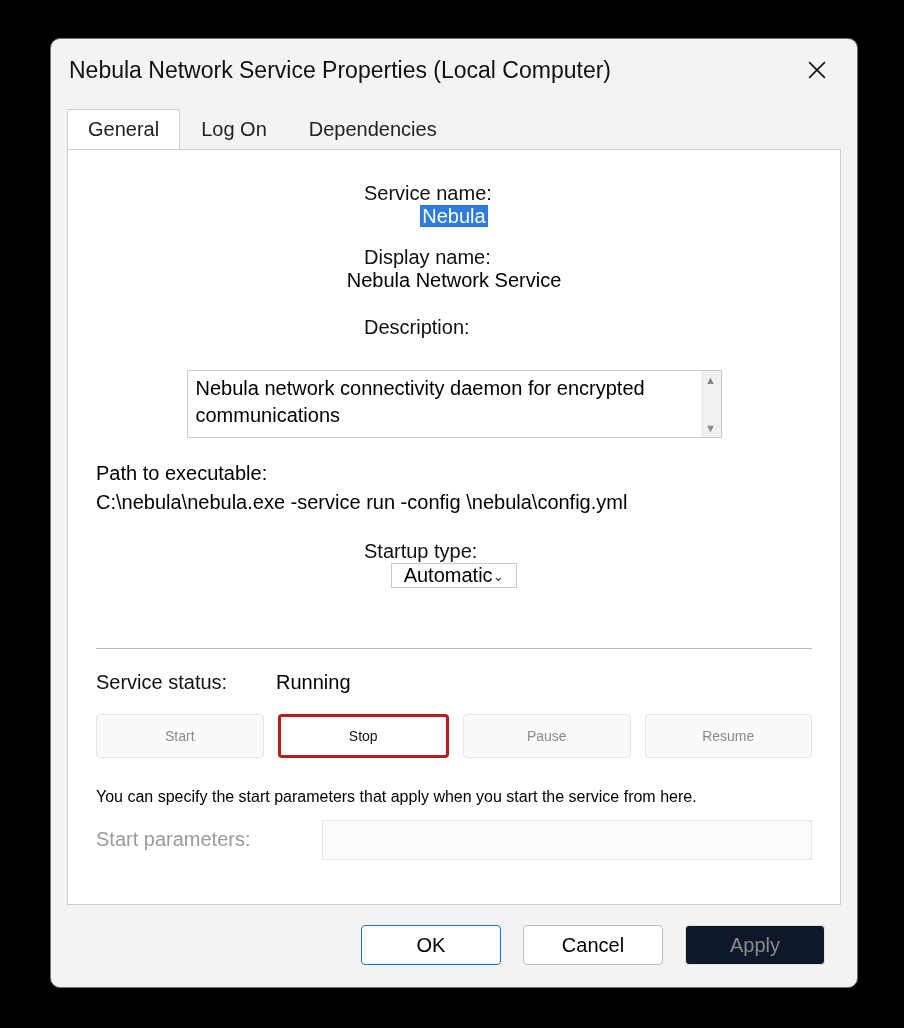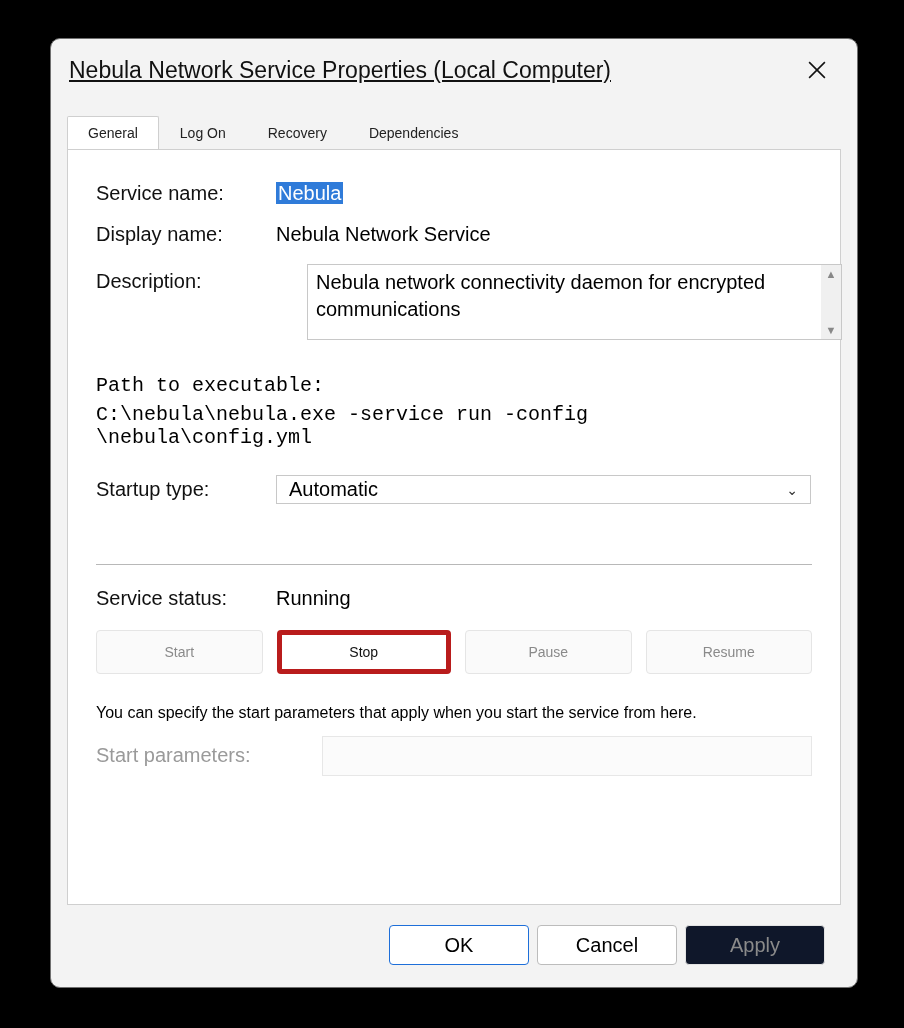--- a/index.html
+++ b/index.html
@@ -24,37 +24,36 @@
   .titlebar {
     display: flex;
     align-items: center;
     justify-content: space-between;
     padding: 10px 18px 4px 18px;
     height: 56px;
   }
   .titlebar-title {
     font-size: 23px;
     color: #111;
-    text-decoration: underline;
   }
   .close-btn {
     width: 44px; height: 44px;
     display:flex; align-items:center; justify-content:center;
     border-radius:4px;
   }
   .close-btn svg { width: 18px; height: 18px; stroke:#111; stroke-width:1.4; }
   .tabstrip {
     display:flex;
     align-items:flex-end;
     padding: 14px 16px 0 16px;
     height: 54px;
   }
   .tab {
     padding: 8px 20px 8px 20px;
-    font-size:14px;
+    font-size:20px;
     color:#222;
     background:#f3f3f3;
     border:1px solid transparent;
     position:relative;
     top:1px;
   }
   .tab.active {
     background:#fff;
     border:1px solid #cfcfcf;
     border-bottom:1px solid #fff;
@@ -63,57 +62,58 @@
   .tabpanel {
     margin: 0 16px 0 16px;
     background:#fff;
     border:1px solid #cfcfcf;
     height: 756px;
     padding: 32px 28px 20px 28px;
     position:relative;
   }
   .row {
     display:flex;
-    align-items:flex-start;
+    align-items:center;
     margin-bottom: 18px;
+    flex-direction: column;
   }
   .label-col {
     width: 180px;
     flex:none;
     color:#111;
   }
   .value-col { flex:1; }
   .svc-name-val {
     background:#2f7bd9;
     color:#fff;
     padding: 0 2px;
     margin-top: 24px;
   }
   .desc-box {
     border:1px solid #c8c8c8;
     background:#fff;
     width: 535px;
-    height: 76px;
+    height: 68px;
     padding: 4px 22px 4px 8px;
     position:relative;
     font-size:20px;
     line-height:1.35;
   }
   .desc-scroll {
     position:absolute;
     right:0; top:0; bottom:0;
     width:20px;
     background:#f0f0f0;
     display:flex; flex-direction:column; justify-content:space-between;
     align-items:center;
   }
   .desc-scroll .arr { font-size:11px; color:#888; line-height:18px; }
-  .path-block { margin-top: 34px; margin-bottom: 26px; font-family: Liberation Mono, monospace; }
+  .path-block { margin-top: 24px; margin-bottom: 26px; }
   .path-label { margin-bottom: 6px; }
-  .startup-row { display:flex; align-items:center; margin-bottom: 24px; }
+  .startup-row { display:flex; align-items:center; margin-bottom: 24px; flex-direction: column; }
   .select {
     flex:1;
     border:1px solid #c8c8c8;
     height:29px;
     display:flex;
     align-items:center;
     justify-content:space-between;
     padding: 0 12px;
     background:#fff;
     max-width:535px;
@@ -130,21 +130,21 @@
     flex:1;
     height:44px;
     border:1px solid #d0d0d0;
     background:#fdfdfd;
     display:flex; align-items:center; justify-content:center;
     font-size:14px;
     border-radius:4px;
   }
   .svc-btn.enabled {
     background:#fff;
-    border:5px solid #b91c1c;
+    border:3px solid #b91c1c;
     color:#111;
   }
   .svc-btn.disabled {
     background:#fafafa;
     border:1px solid #e5e5e5;
     color:#8a8a8a;
   }
   .help-text {
     font-size:16px;
     line-height:1.35;
@@ -157,21 +157,21 @@
     height:40px;
     border:1px solid #e7e7e7;
     background:#fbfbfb;
     max-width:500px;
   }
   .dialog-buttons {
     position:absolute;
     right: 32px;
     bottom: 22px;
     display:flex;
-    gap:8px;
+    gap:22px;
   }
   .dlg-btn {
     width:140px; height:40px;
     border:1px solid #bcbcbc;
     background:#fff;
     border-radius:4px;
     display:flex; align-items:center; justify-content:center;
     font-size:20px;
   }
   .dlg-btn.primary { border:1px solid #1e6fd9; }
@@ -188,21 +188,20 @@
       <svg viewBox="0 0 16 16">
           <line x1="1" y1="1" x2="15" y2="15"></line>
           <line x1="15" y1="1" x2="1" y2="15"></line>
         </svg>
     </div>
   </div>
 
   <div class="tabstrip">
     <div class="tab active">General</div>
     <div class="tab">Log On</div>
-    <div class="tab">Recovery</div>
     <div class="tab">Dependencies</div>
   </div>
 
   <div class="tabpanel">
 
     <div class="row">
       <div class="label-col">Service name:</div>
       <div class="value-col"><span class="svc-name-val">Nebula</span></div>
     </div>
 

